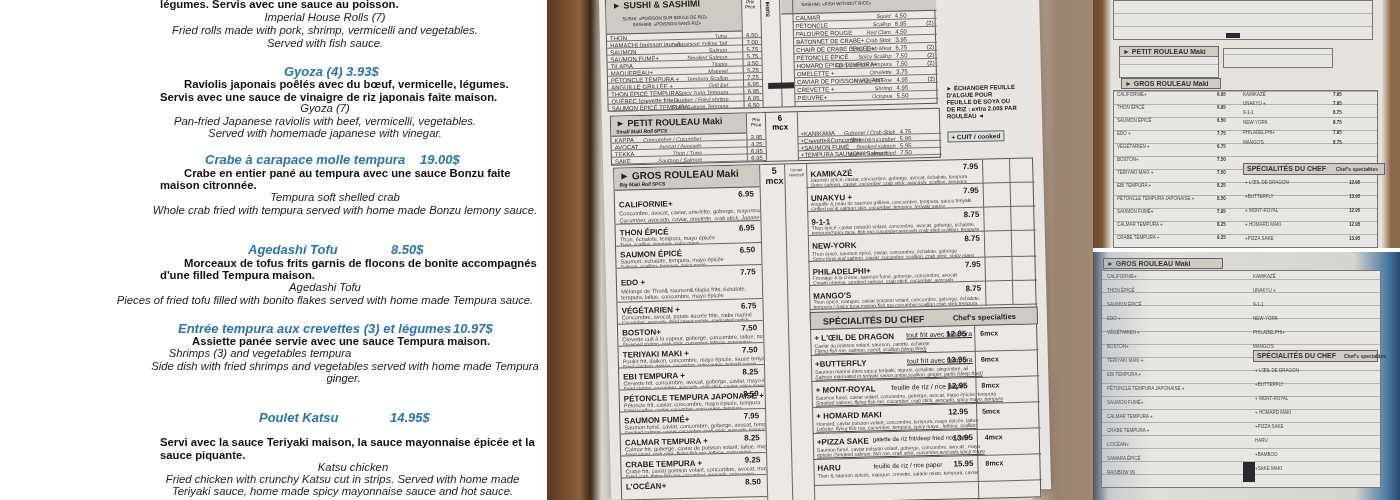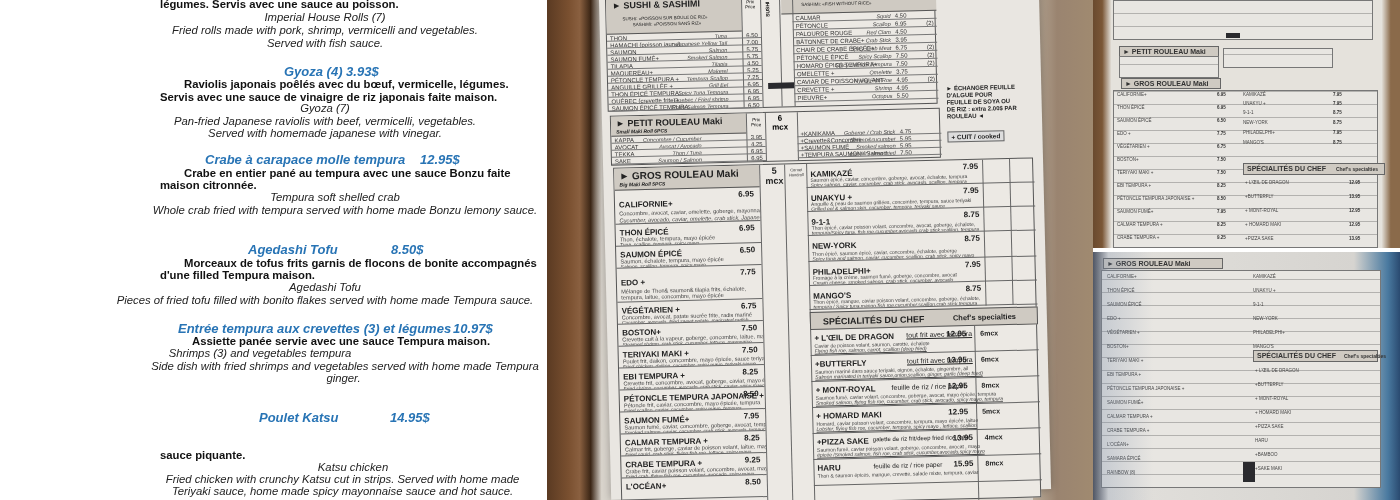--- a/index.html
+++ b/index.html
@@ -90,21 +90,21 @@
   <div class="abs en-line" style="left:0;width:650px;top:37px;">Served with fish sauce.</div>
 
   <div class="abs title-line" style="left:284px;top:64px;">Gyoza  (4) 3.93$</div>
   <div class="abs fr-line" style="left:184px;top:78px;">Raviolis japonais poêlés avec du bœuf, vermicelle, légumes.</div>
   <div class="abs fr-line" style="left:160px;top:91px;">Servis avec une sauce de vinaigre de riz japonais faite maison.</div>
   <div class="abs en-line" style="left:0;width:650px;top:102px;">Gyoza  (7)</div>
   <div class="abs en-line" style="left:0;width:650px;top:115px;">Pan-fried Japanese raviolis with beef, vermicelli, vegetables.</div>
   <div class="abs en-line" style="left:0;width:650px;top:127px;">Served with homemade japanese with vinegar.</div>
 
   <div class="abs title-line" style="left:205px;top:152px;">Crabe à carapace molle tempura</div>
-  <div class="abs title-line" style="left:420px;top:152px;">12.95$</div>
+  <div class="abs title-line" style="left:420px;top:152px;">19.00$</div>
   <div class="abs fr-line" style="left:184px;top:167px;">Crabe en entier pané au tempura avec une sauce Bonzu faite</div>
   <div class="abs fr-line" style="left:160px;top:179px;">maison citronnée.</div>
   <div class="abs en-line" style="left:0;width:670px;top:191px;">Tempura soft shelled crab</div>
   <div class="abs en-line" style="left:0;width:690px;top:204px;">Whole crab fried with tempura served with home made Bonzu lemony sauce.</div>
 
   <div class="abs title-line" style="left:248px;top:242px;">Agedashi Tofu</div>
   <div class="abs title-line" style="left:391px;top:242px;">8.50$</div>
   <div class="abs fr-line" style="left:184px;top:257px;">Morceaux de tofus frits garnis de flocons de bonite accompagnés</div>
   <div class="abs fr-line" style="left:160px;top:269px;">d'une filled Tempura maison.</div>
   <div class="abs en-line" style="left:0;width:650px;top:281px;">Agedashi Tofu</div>
@@ -112,20 +112,21 @@
 
   <div class="abs title-line" style="left:178px;top:321px;">Entrée tempura aux crevettes (3) et légumes</div>
   <div class="abs title-line" style="left:453px;top:321px;">10.97$</div>
   <div class="abs fr-line" style="left:192px;top:335px;">Assiette panée servie avec une sauce Tempura maison.</div>
   <div class="abs en-line" style="left:0;width:520px;top:347px;">Shrimps (3) and vegetables tempura</div>
   <div class="abs en-line" style="left:0;width:690px;top:360px;">Side dish with fried shrimps and vegetables served with home made Tempura</div>
   <div class="abs en-line" style="left:0;width:687px;top:372px;">ginger.</div>
 
   <div class="abs title-line" style="left:259px;top:410px;">Poulet Katsu</div>
   <div class="abs title-line" style="left:390px;top:410px;">14.95$</div>
+  <div class="abs fr-line" style="left:160px;top:436px;">Servi avec la sauce Teriyaki maison, la sauce mayonnaise épicée et la</div>
   <div class="abs fr-line" style="left:160px;top:449px;">sauce piquante.</div>
   <div class="abs en-line" style="left:0;width:706px;top:461px;">Katsu chicken</div>
   <div class="abs en-line" style="left:0;width:685px;top:473px;">Fried chicken with crunchy Katsu cut in strips. Served with home made</div>
   <div class="abs en-line" style="left:0;width:685px;top:485px;">Teriyaki sauce, home made spicy mayonnaise sauce and hot sauce.</div>
 </div>
 
 <div id="panel-photo-main">
   <div class="table-bg-right"></div>
   <div class="paper">
 

